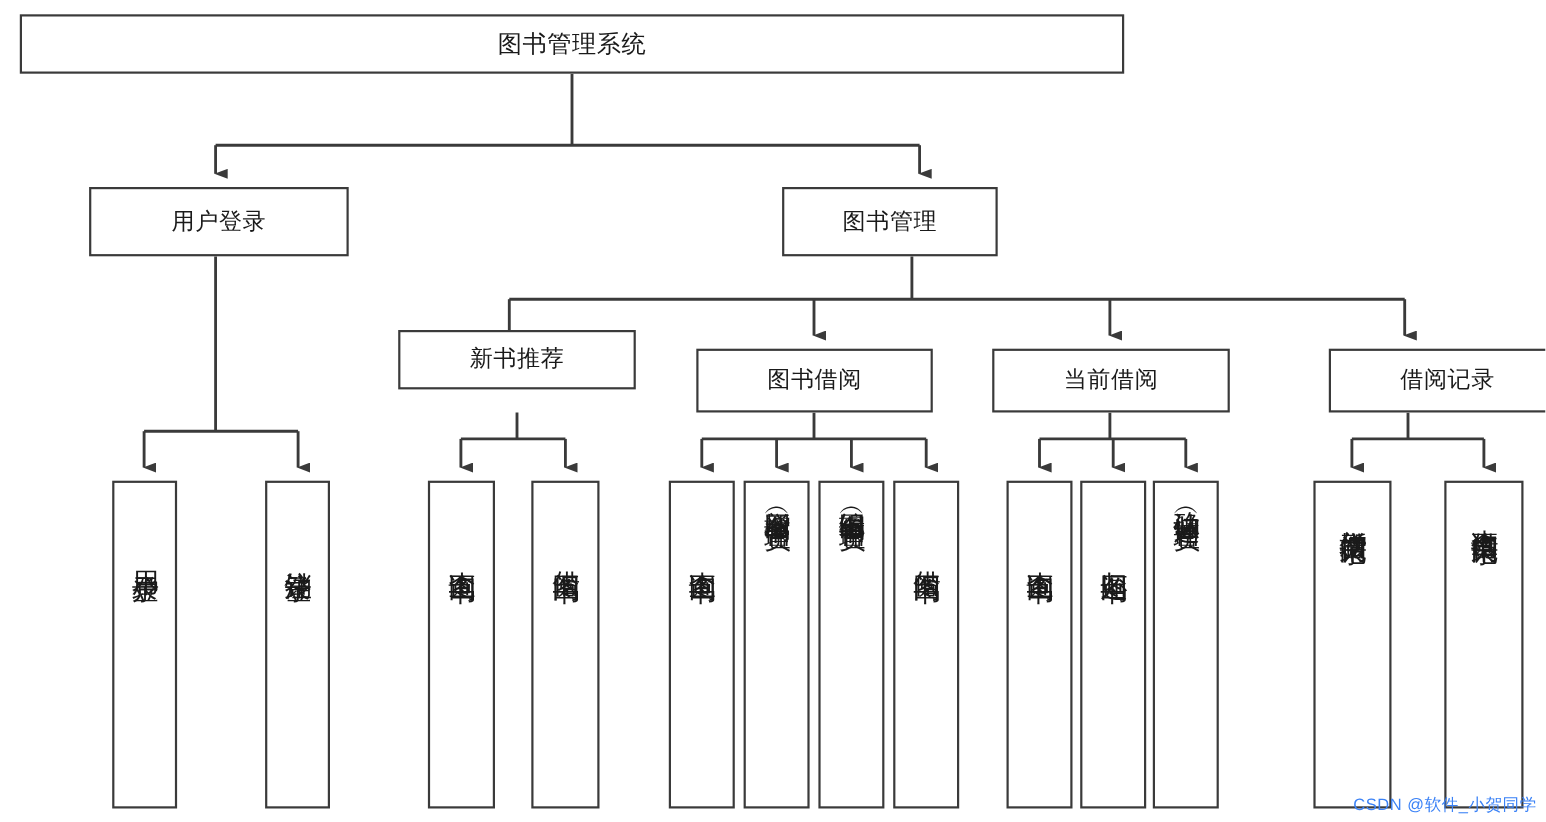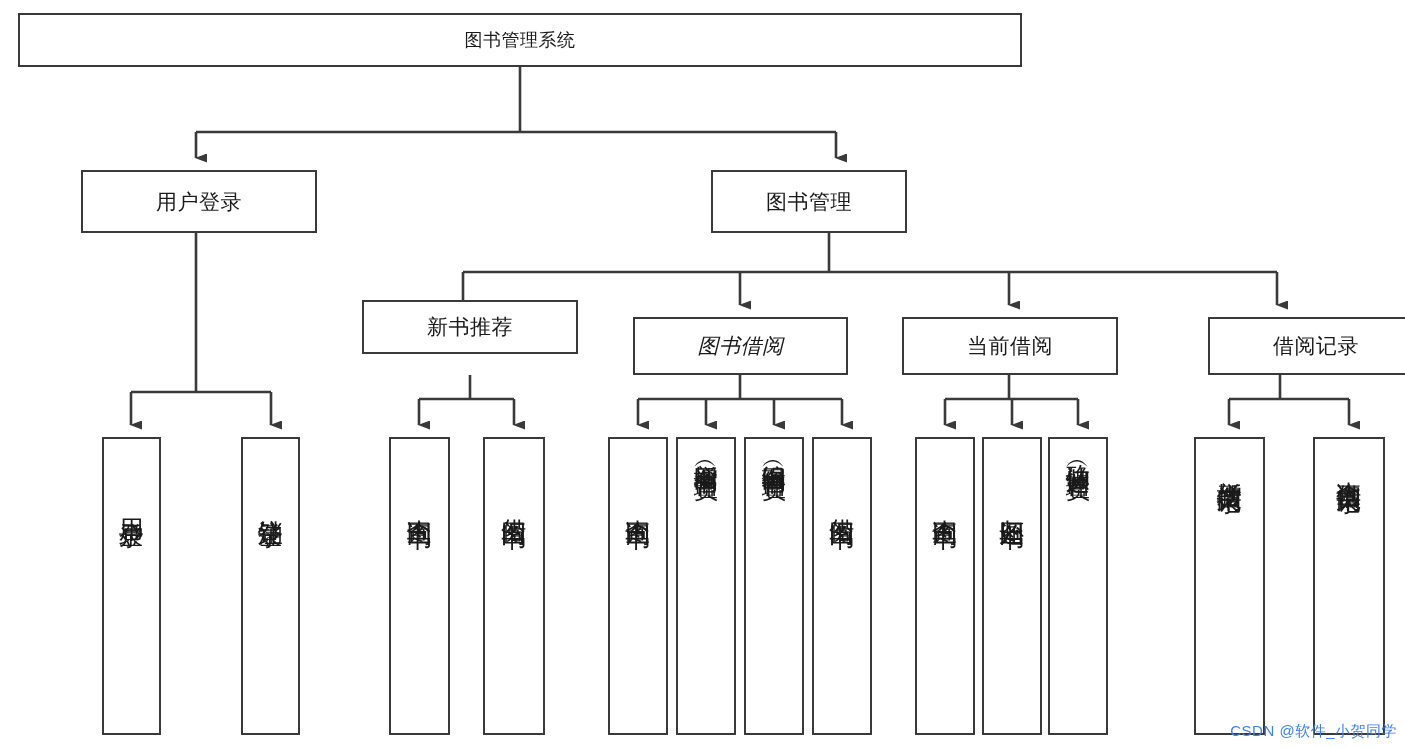--- a/index.html
+++ b/index.html
@@ -39,21 +39,21 @@
     display: block;
     text-align: center;
     line-height: 1.12;
     white-space: nowrap;
   }
   .node.horizontal .label {
     font-size: 21px;
     letter-spacing: 0.5px;
   }
   .node.root .label {
-    font-size: 18px;
+    font-size: 22px;
     letter-spacing: 0.5px;
   }
   .node.vertical {
     align-items: flex-start;
     justify-content: center;
     padding-top: 8px;
   }
   .node.vertical .label {
     writing-mode: vertical-rl;
     text-orientation: upright;
@@ -137,21 +137,21 @@
   <div class="node horizontal" style="left:81px; top:170px; width:236px; height:63px;">
     <span class="label">用户登录</span>
   </div>
   <div class="node horizontal" style="left:711px; top:170px; width:196px; height:63px;">
     <span class="label">图书管理</span>
   </div>
 
   <div class="node horizontal" style="left:362px; top:300px; width:216px; height:54px;">
     <span class="label">新书推荐</span>
   </div>
-  <div class="node horizontal" style="left:633px; top:317px; width:215px; height:58px;font-style:italic;">
+  <div class="node horizontal" style="left:633px; top:317px; width:215px; height:58px;">
     <span class="label">图书借阅</span>
   </div>
   <div class="node horizontal" style="left:902px; top:317px; width:216px; height:58px;">
     <span class="label">当前借阅</span>
   </div>
   <div class="node horizontal" style="left:1172px; top:317px; width:216px; height:58px;margin-left:36px;">
     <span class="label">借阅记录</span>
   </div>
 
   <div class="node vertical" style="left:102px; top:437px; width:59px; height:298px; padding-top:60px;">

